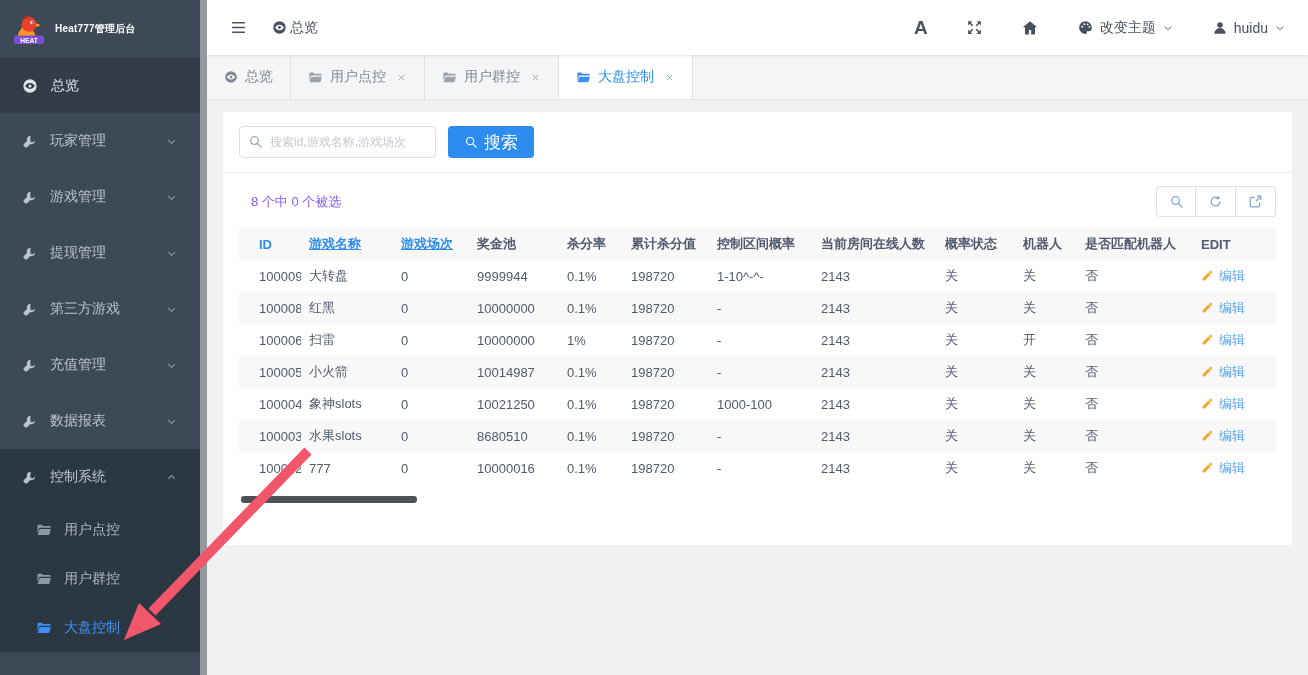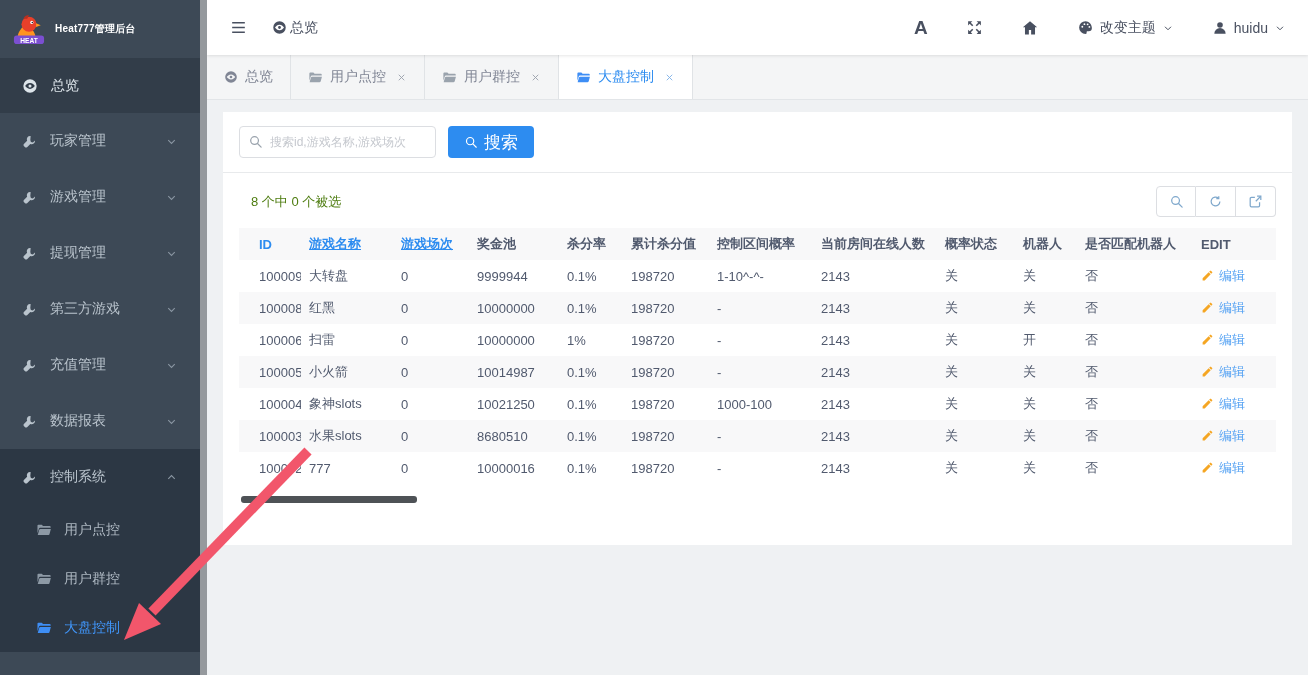--- a/index.html
+++ b/index.html
@@ -55,21 +55,21 @@
   .search-wrap .sicon { position:absolute; left:9px; top:8px; color:#9aa3ad; }
   .search-input { width:197px; height:32px; border:1px solid #dcdee2; border-radius:4px;
                   padding:0 8px 0 30px; font-size:12px; color:#515a6e; outline:none;
                   font-family:"Liberation Sans","DejaVu Sans",sans-serif; }
   .search-input::placeholder { color:#c5c8ce; }
   .search-btn { height:32px; padding:0 16px; background:#2d8cf0; color:#fff; border:none; border-radius:4px;
                 font-size:17px; display:flex; align-items:center; gap:6px; cursor:pointer;
                 font-family:"Liberation Sans","DejaVu Sans",sans-serif; }
 
   .table-toolbar { display:flex; align-items:center; padding:13px 16px 9px; }
-  .selection { font-size:13px; color:#4d7c0f; margin-left:12px; }
+  .selection { font-size:13px; color:#8b5cf6; margin-left:12px; }
   .btn-group { margin-left:auto; display:flex; }
   .tbtn { width:40px; height:31px; background:#fff; border:1px solid #dcdee2; display:flex;
           align-items:center; justify-content:center; color:#7fa8cc; cursor:pointer; }
   .tbtn + .tbtn { border-left:none; }
   .tbtn:first-child { border-radius:4px 0 0 4px; }
   .tbtn:last-child { border-radius:0 4px 4px 0; }
 
   table.grid { margin:2px 16px 0; width:1037px; border-collapse:collapse; table-layout:fixed;
                font-size:13px; color:#515a6e; }
   .grid th { background:#f8f8f9; height:32px; text-align:left; font-weight:bold; padding:0 8px;

